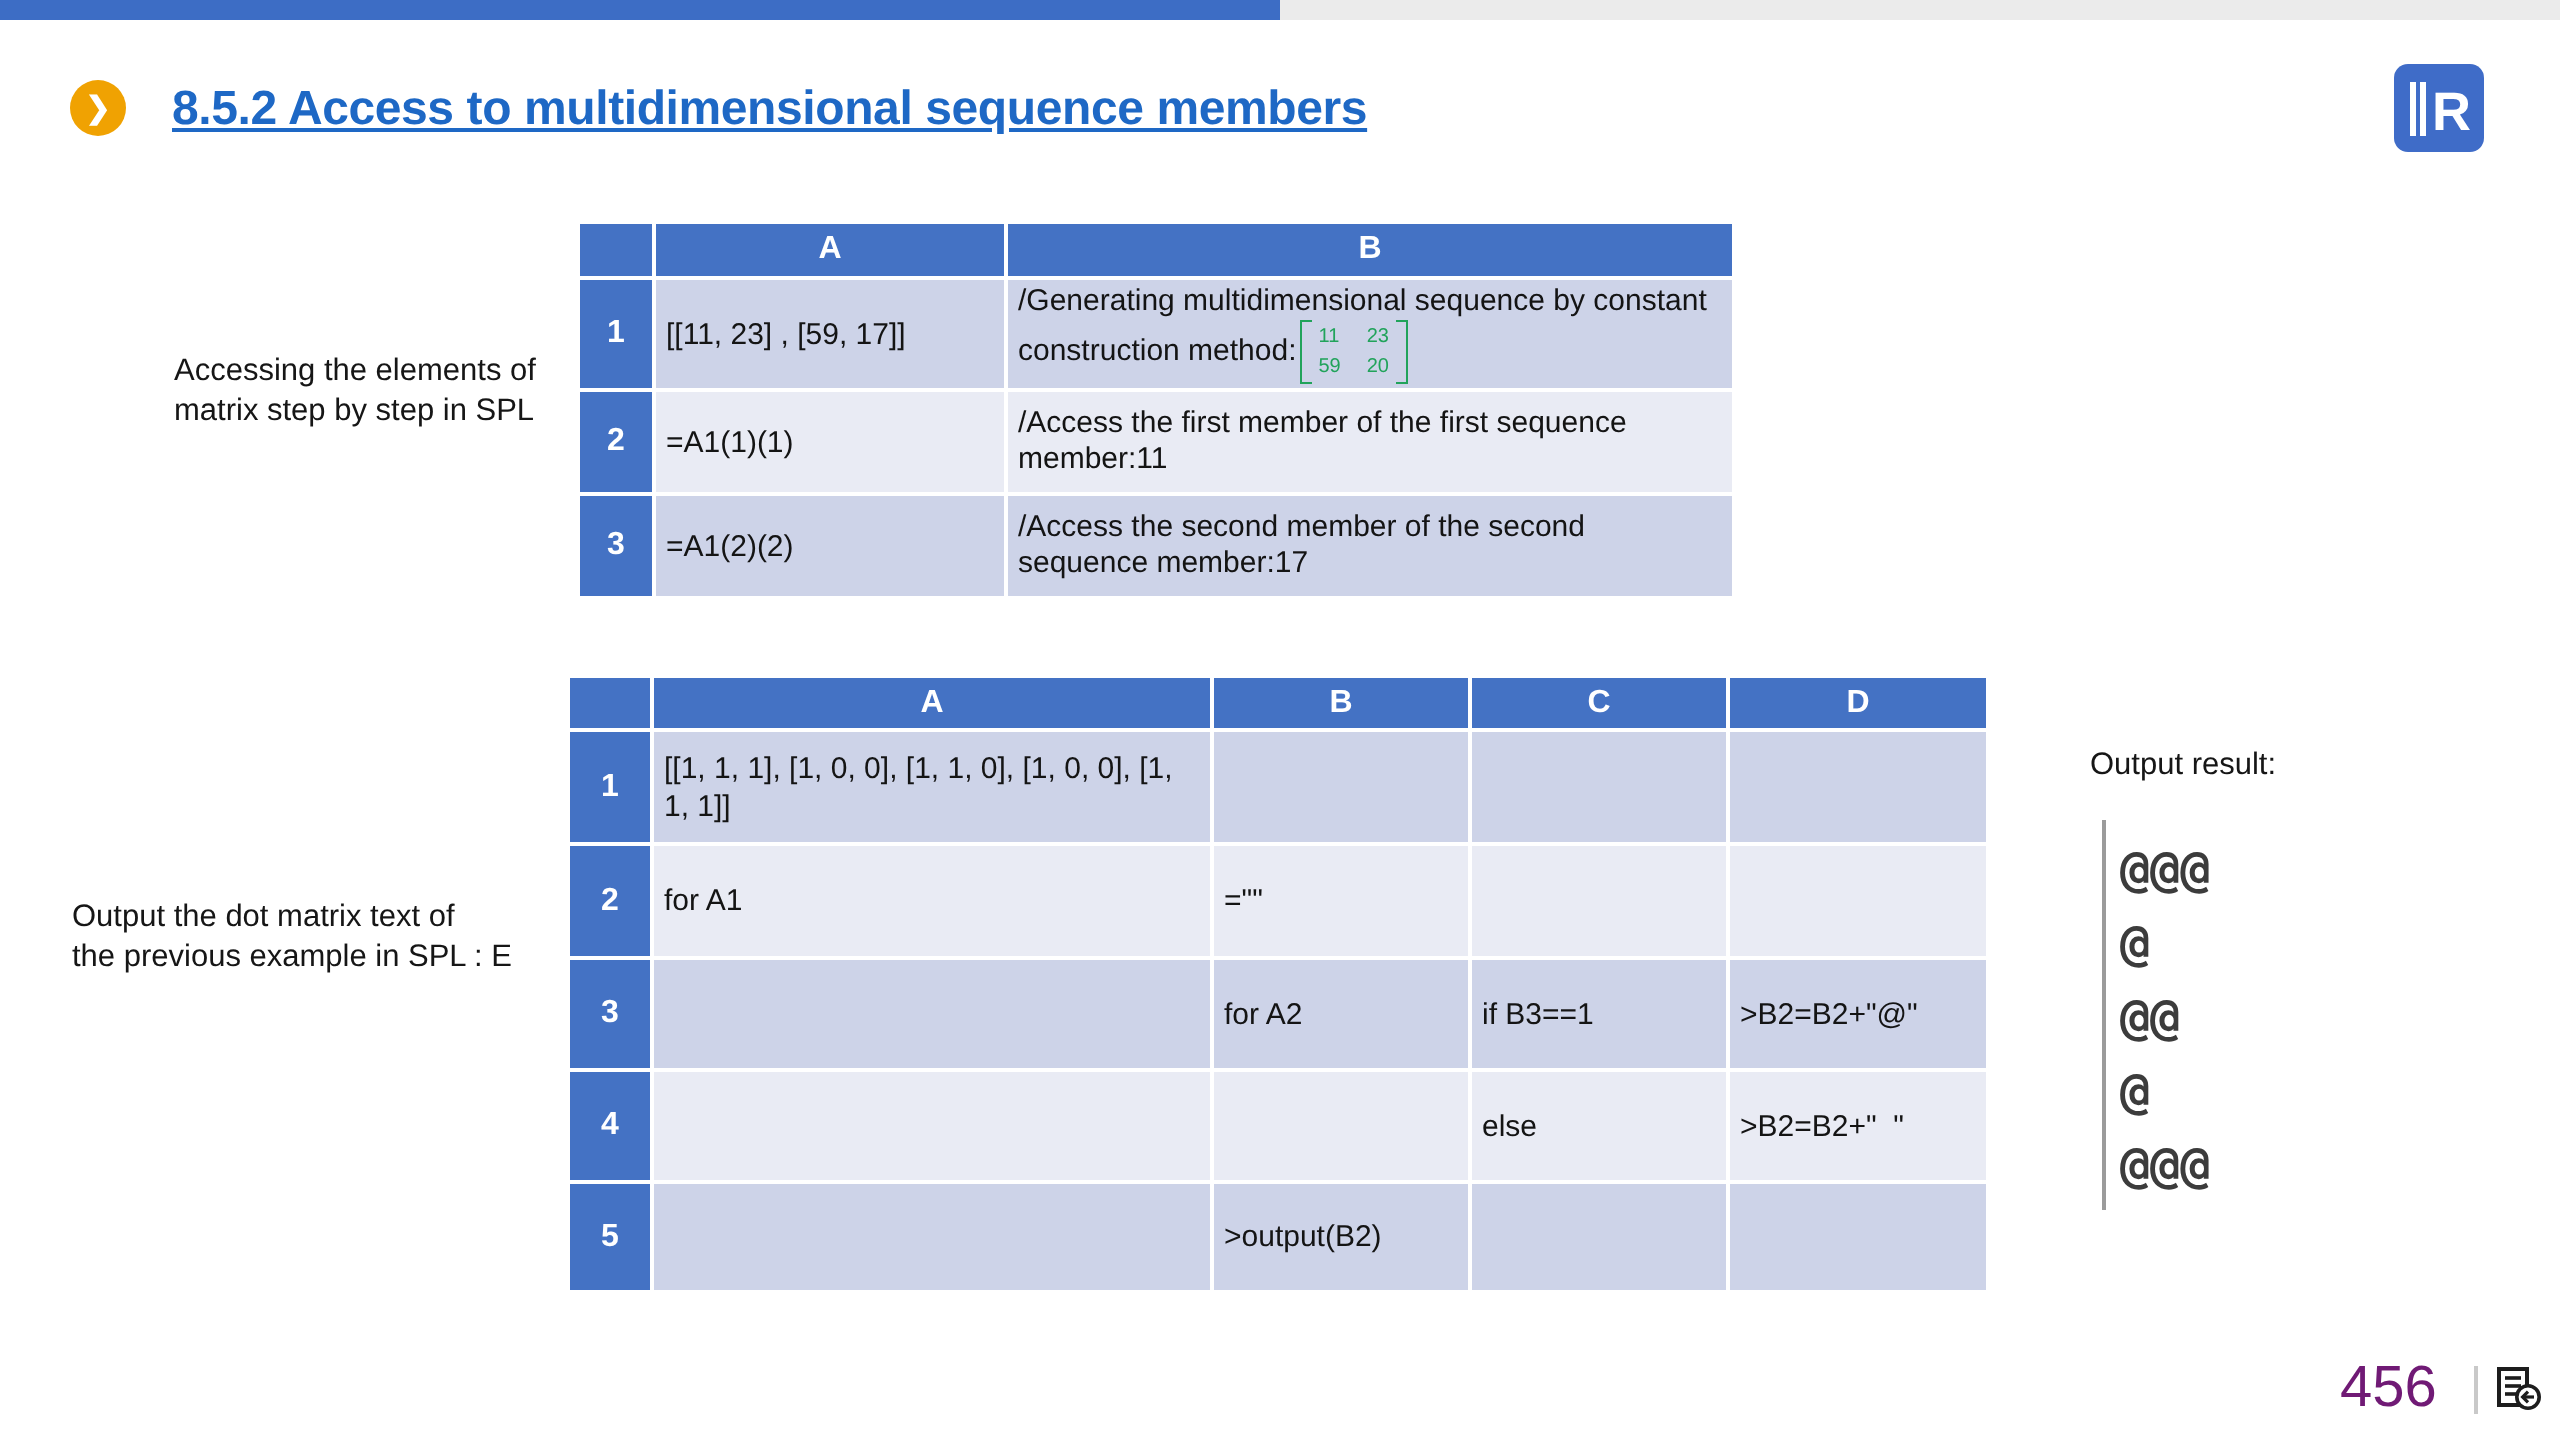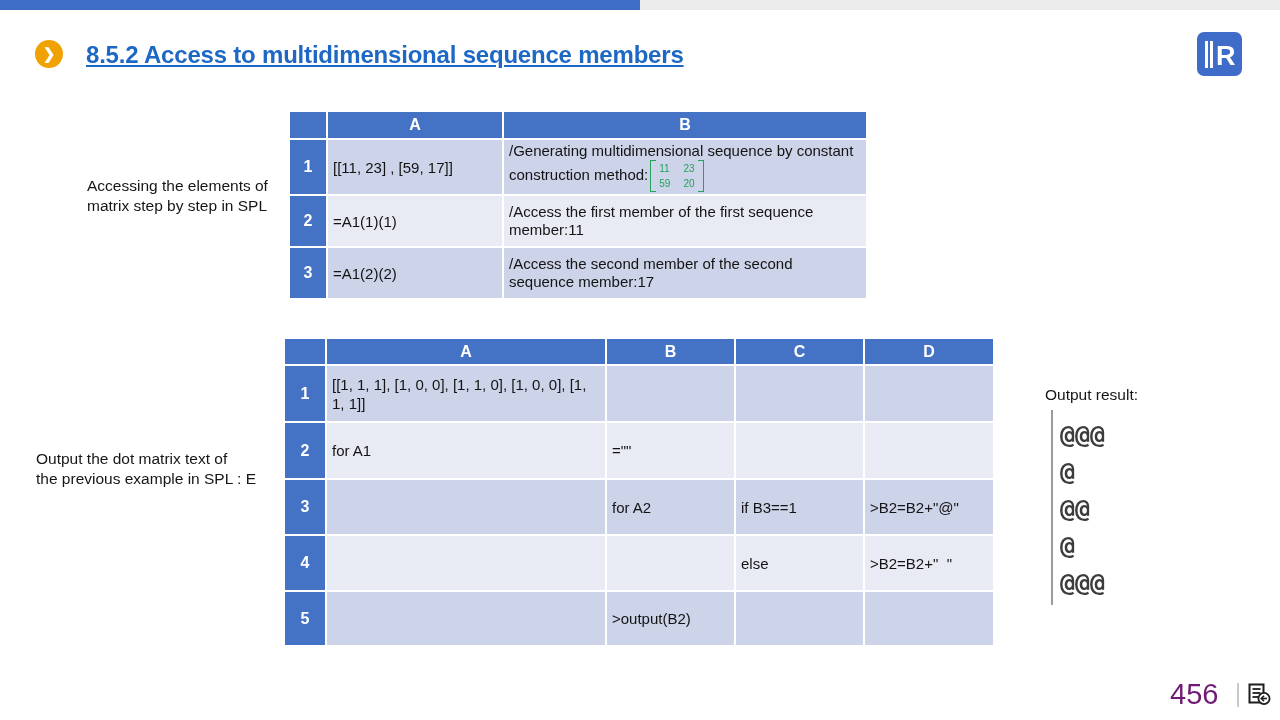--- a/index.html
+++ b/index.html
@@ -37,21 +37,21 @@
 
   
   .matrix { display:inline-flex; align-items:stretch; vertical-align:middle; margin-left:2px; }
   .mbr { width:5px; }
   .mbr-l { border-left:1.6px solid #21A35B; border-top:1.6px solid #21A35B; border-bottom:1.6px solid #21A35B; }
   .mbr-r { border-right:1.6px solid #21A35B; border-top:1.6px solid #21A35B; border-bottom:1.6px solid #21A35B; }
   .mgrid { display:grid; grid-template-columns:auto auto; column-gap:13px; padding:1px 3px;
            font-size:10px; line-height:15px; color:#21A35B; }
 
   
-  .output-label { position:absolute; left:1045px; top:386px; font-size:15.5px; color:#161616; }
+  .output-label { position:absolute; left:1045px; top:374px; font-size:15.5px; color:#161616; }
   .console { position:absolute; left:1051px; top:410px; border-left:2px solid #9B9B9B;
              padding:6px 0 4px 7px; font-family:"DejaVu Sans Mono", monospace;
              font-size:25px; line-height:37px; font-weight:600; color:#3C3C3C; white-space:pre-line; }
 
   
   .pagenum { position:absolute; left:1170px; top:678px; font-size:29px; color:#701a75; }
   .footer-divider { position:absolute; left:1237px; top:683px; width:2px; height:24px; background:#C9C9C9; }
   .footer-icon { position:absolute; left:1246px; top:681px; }
 </style>
 </head>

